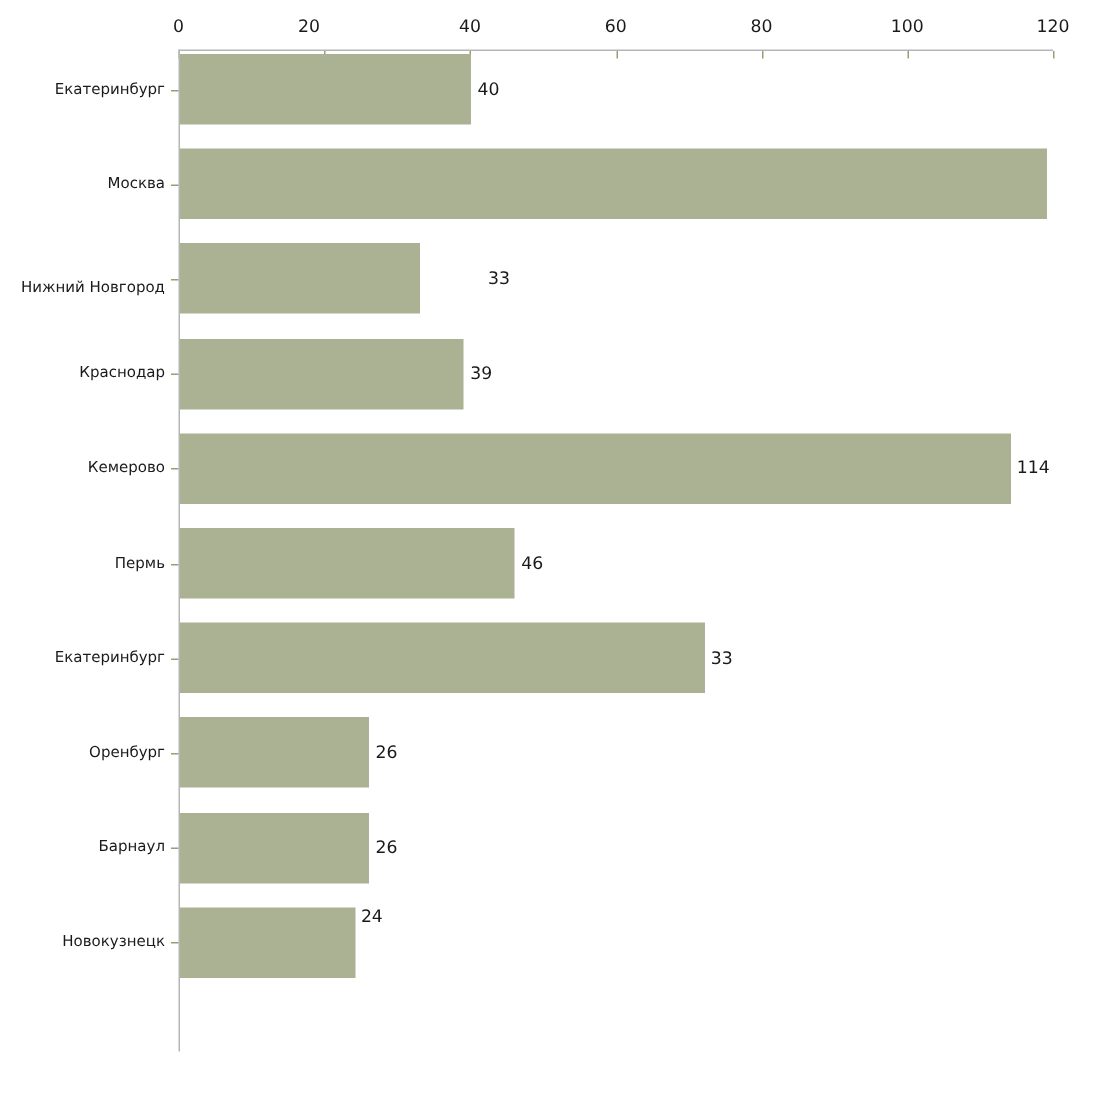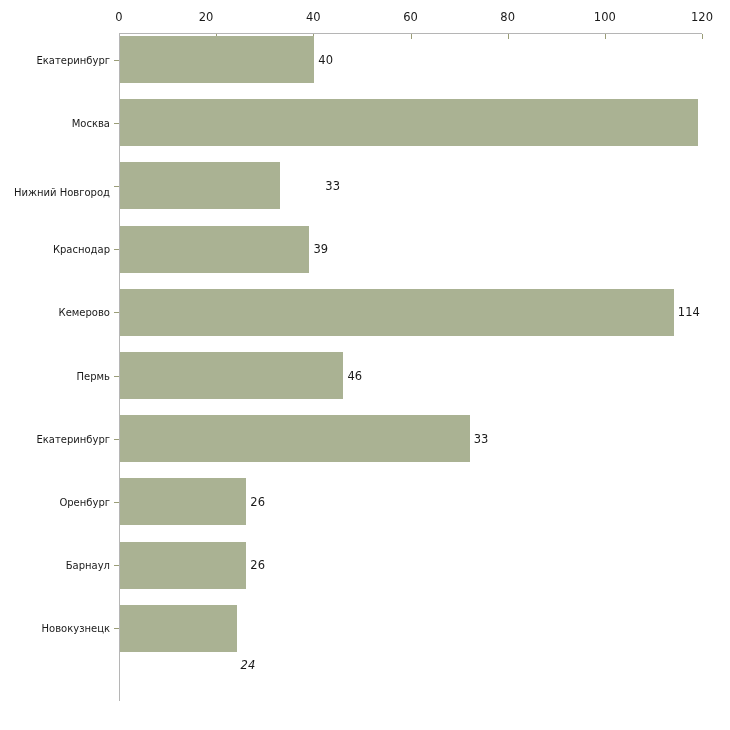--- a/index.html
+++ b/index.html
@@ -149,16 +149,16 @@
       <div class="bar-value" style="left: 677.85px; top: 312.3px;">114</div>
       <div class="bar" style="top: 352px; width: 223.483px; height: 47px; background: rgb(170, 178, 147);"></div>
       <div class="bar-value" style="left: 347.483px; top: 375.5px;">46</div>
       <div class="bar" style="top: 415.2px; width: 349.8px; height: 47px; background: rgb(170, 178, 147);"></div>
       <div class="bar-value" style="left: 473.8px; top: 438.7px;">33</div>
       <div class="bar" style="top: 478.4px; width: 126.317px; height: 47px; background: rgb(170, 178, 147);"></div>
       <div class="bar-value" style="left: 250.317px; top: 501.9px;">26</div>
       <div class="bar" style="top: 541.6px; width: 126.317px; height: 47px; background: rgb(170, 178, 147);"></div>
       <div class="bar-value" style="left: 250.317px; top: 565.1px;">26</div>
       <div class="bar" style="top: 604.8px; width: 116.6px; height: 47px; background: rgb(170, 178, 147);"></div>
-      <div class="bar-value" style="left: 240.6px; top: 665px; font-style: italic;">24</div>
+      <div class="bar-value" style="left: 240.6px; top: 611px;">24</div>
     </div>
 
 </div>
 
 </body></html>

